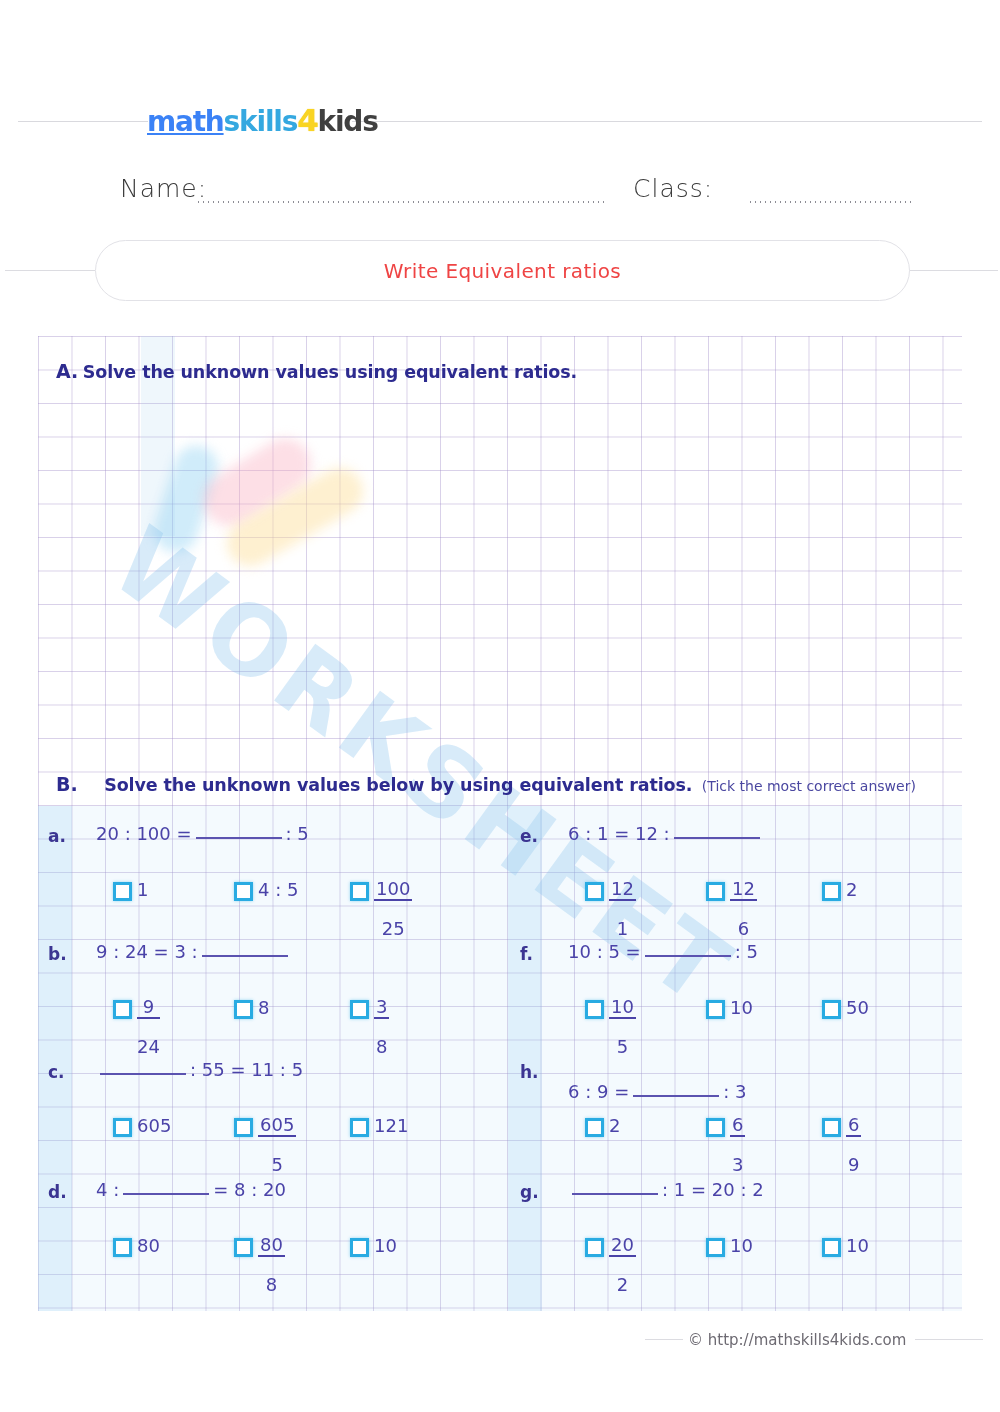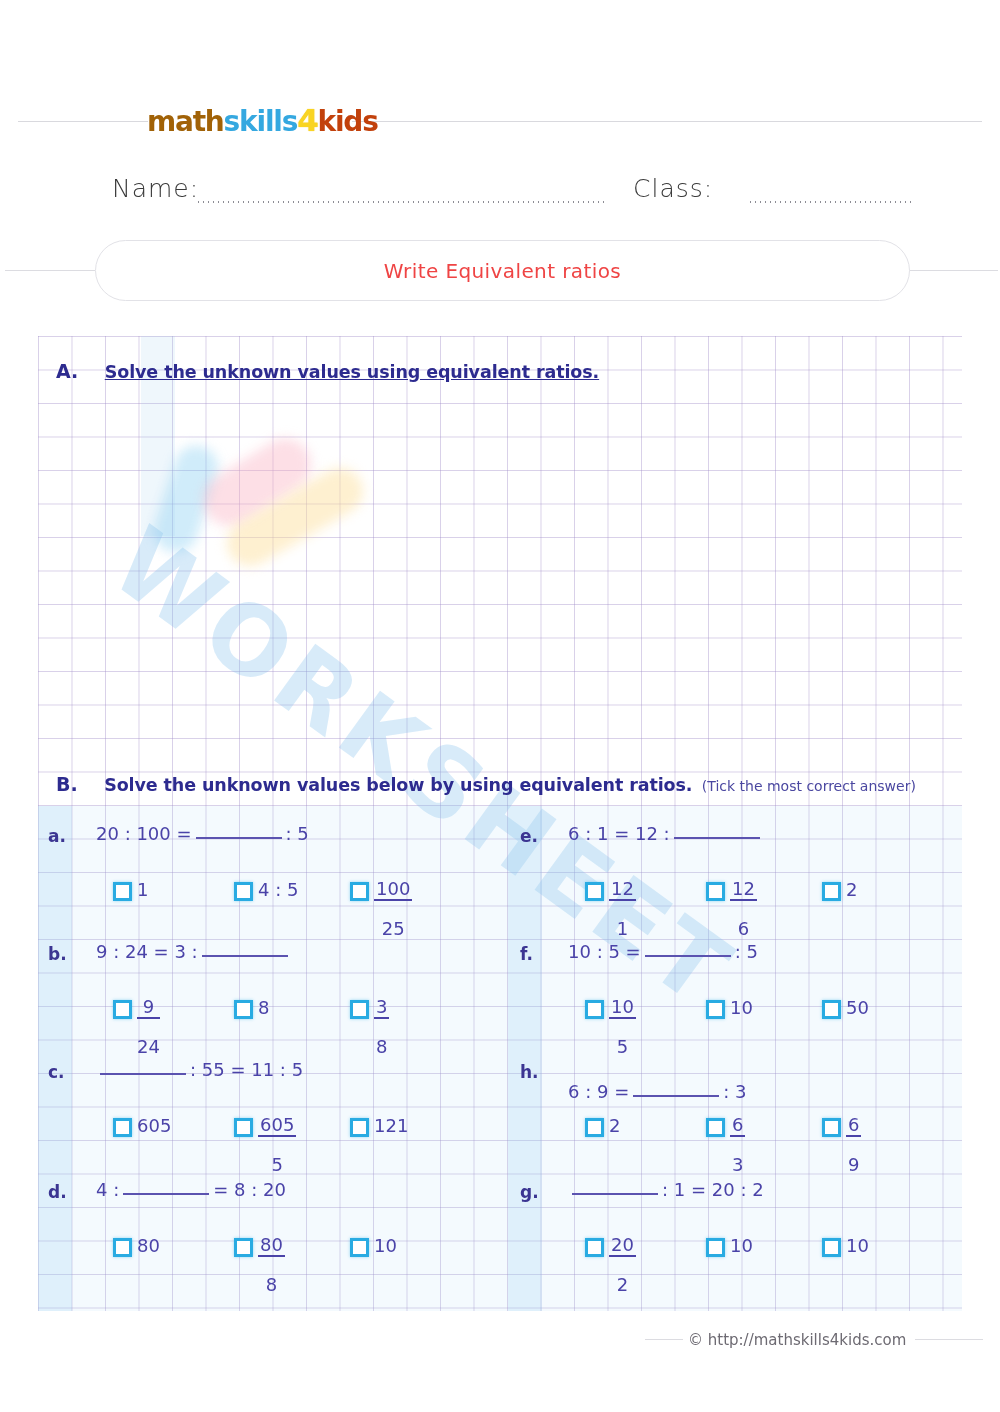--- a/index.html
+++ b/index.html
@@ -15,27 +15,27 @@
   .logo-row { position:absolute; left:0; top:95px; width:1000px; height:50px; }
   .logo-rule { position:absolute; top:26px; height:1px; background:#d9d9de; }
   .logo-rule.left  { left:18px;  width:130px; }
   .logo-rule.right { left:352px; width:630px; }
   .logo {
     position:absolute; left:147px; top:0;
     font-family:"DejaVu Sans", sans-serif;
     font-weight:bold; font-size:28px; letter-spacing:-1.2px;
     white-space:nowrap; line-height:50px;
   }
-  .logo .s-math  { color:#a16207; }
+  .logo .s-math  { color:#3b82f6;text-decoration:underline; }
   .logo .s-skills{ color:#35a8e0; }
   .logo .s-four  {
     color:#f9d423; font-size:31px;
     text-shadow:0 0 1px #f0c000;
   }
-  .logo .s-kids  { color:#c2410c; }
+  .logo .s-kids  { color:#404040; }
 
   
   .name-row { position:absolute; left:0; top:168px; width:1000px; height:44px; }
   .field-label {
     position:absolute;
     font-family:"DejaVu Sans", sans-serif;
     font-size:25px; color:#3a3a3a; letter-spacing:1px;
     font-weight:300;
   }
   .dotline {
@@ -162,21 +162,21 @@
 
 <div class="logo-row">
   <div class="logo-rule left"></div>
   <div class="logo-rule right"></div>
   <div class="logo">
     <span class="s-math">math</span><span class="s-skills">skills</span><span class="s-four">4</span><span class="s-kids">kids</span>
   </div>
 </div>
 
 <div class="name-row">
-  <span class="field-label" style="left:112px; top:6px;">Name:</span>
+  <span class="field-label" style="left:120px; top:6px;">Name:</span>
   <span class="dotline" style="left:196px; width:408px;"></span>
   <span class="field-label" style="left:633px; top:6px;">Class:</span>
   <span class="dotline" style="left:748px; width:164px;"></span>
 </div>
 
 <div class="title-wrap">
   <div class="title-rule left"></div>
   <div class="title-rule right"></div>
   <div class="title-pill">
     <span class="title-text">Write Equivalent ratios</span>
@@ -193,21 +193,21 @@
 
   <div class="tint-band" style="left:103px; width:34px; top:0; height:200px;"></div>
 
   <div class="bTint" style="left:0px;   top:470px; width:470px; height:505px;"></div>
   <div class="bTint" style="left:470px; top:470px; width:454px; height:505px;"></div>
   <div class="tint-band" style="left:0px;   width:34px; top:470px; height:505px; background:rgba(150,205,240,0.22);"></div>
   <div class="tint-band" style="left:470px; width:34px; top:470px; height:505px; background:rgba(150,205,240,0.22);"></div>
 
   <div class="sec-head" style="left:18px; top:24px;">
     <span class="sec-letter">A.</span>
-    <span class="sec-title" style="margin-left:22px;text-decoration:underline;">Solve the unknown values using equivalent ratios.</span>
+    <span class="sec-title" style="">Solve the unknown values using equivalent ratios.</span>
   </div>
 
 
   <div class="sec-head" style="left:18px; top:437px;">
     <span class="sec-letter">B.</span>
     <span class="sec-title" style="margin-left:22px;">Solve the unknown values below by using equivalent ratios.</span>
     <span class="sec-note" style="margin-left:5px;">(Tick the most correct answer)</span>
   </div>
 
   <div id="qs-left">

